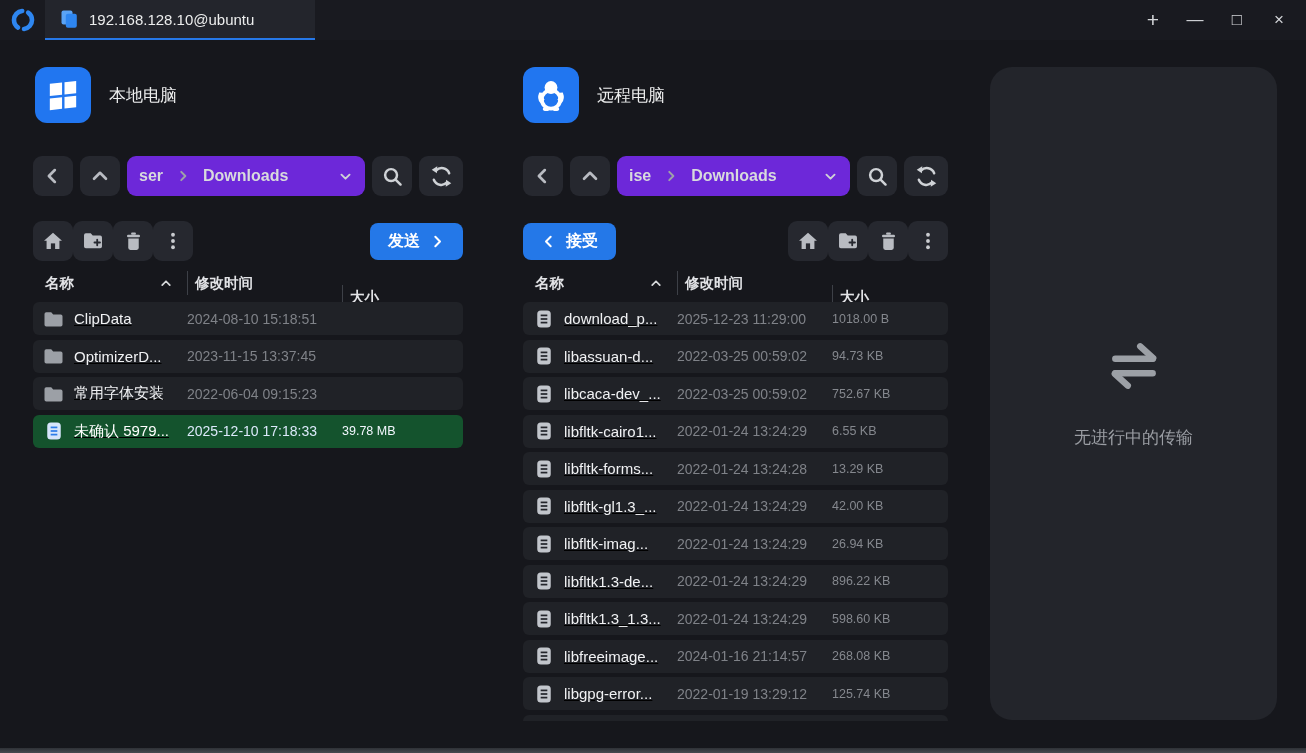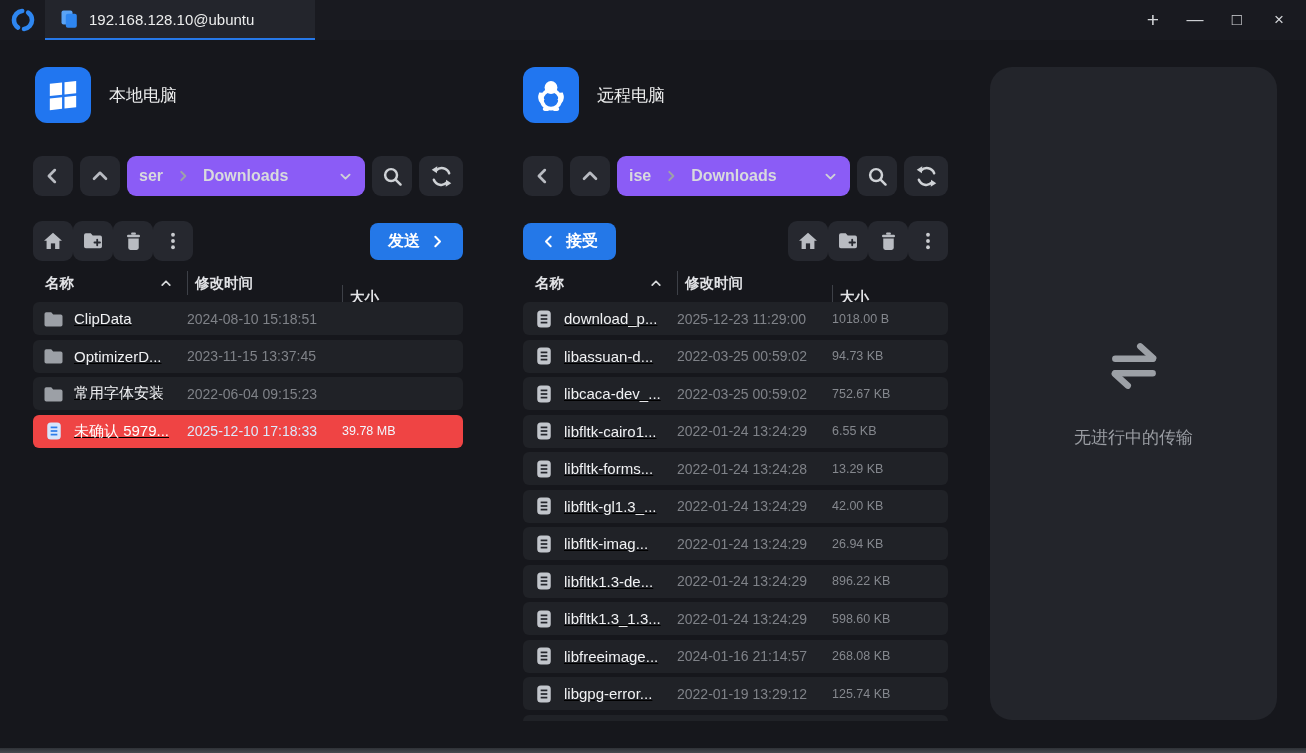--- a/index.html
+++ b/index.html
@@ -17,42 +17,42 @@
   .win-btn.plus { font-size:21px; font-weight:300; }
 
   
   .panel-header { position:absolute; top:67px; display:flex; align-items:center; gap:18px; }
   .os-tile { width:56px; height:56px; border-radius:12px; background:#2176f0; display:flex; align-items:center; justify-content:center; }
   .panel-title { color:#eceded; font-size:17px; }
 
   .navrow { position:absolute; top:156px; height:40px; display:flex; gap:7px; }
   .sq-btn { width:40px; height:40px; border-radius:9px; background:#26282f; display:flex; align-items:center; justify-content:center; flex:0 0 auto; cursor:pointer; }
   .sq-btn.wide { width:44px; }
-  .crumb { flex:1; min-width:0; height:40px; border-radius:9px; background:#8b5cf6; display:flex; align-items:center; gap:13px; padding:0 12px; cursor:pointer; }
+  .crumb { flex:1; min-width:0; height:40px; border-radius:9px; background:#6d28d9; display:flex; align-items:center; gap:13px; padding:0 12px; cursor:pointer; }
   .crumb-txt { color:#d8dadd; font-size:16px; font-weight:bold; white-space:nowrap; }
   .crumb .caret-down { margin-left:auto; }
 
   .toolrow { position:absolute; top:221px; height:40px; display:flex; align-items:center; }
   .action-btn { height:37px; border-radius:8px; background:#2478e8; color:#fff; font-size:16px; font-weight:bold; display:flex; align-items:center; justify-content:center; gap:10px; padding:0 18px; cursor:pointer; }
 
   .cols { position:absolute; top:269px; height:28px; display:flex; align-items:center; color:#e2e3e6; font-size:14.5px; font-weight:bold; }
   .col-name { width:154px; display:flex; align-items:center; padding-left:12px; }
   .col-name .sort { margin-left:auto; margin-right:14px; display:flex; }
   .col-date, .col-size { border-left:1px solid #3d4047; height:24px; display:flex; align-items:center; padding-left:7px; }
   .col-date { width:155px; }
   .col-size { flex:1;margin-top:28px; }
 
   .filelist { position:absolute; overflow:hidden; }
   .file-row { height:33px; margin-bottom:4.5px; border-radius:6px; background:#202227; display:flex; align-items:center; cursor:pointer; }
   .cell-name { width:154px; display:flex; align-items:center; gap:9px; padding-left:9px; min-width:0;text-decoration:underline; }
   .cell-name .fname { color:#f1f2f4; font-size:15px; font-weight:500; white-space:nowrap; overflow:hidden; text-overflow:ellipsis; flex:1; padding-right:4px; }
   .cell-date { width:155px; color:#7f8288; font-size:14px; white-space:nowrap; }
   .cell-size { flex:1; color:#85888e; font-size:12.5px; white-space:nowrap; }
   .file-row .icon-wrap { width:23px; height:22px; display:flex; align-items:center; justify-content:center; flex:0 0 auto; }
-  .file-row.selected { background:#ef4444; }
+  .file-row.selected { background:#14532d; }
   .file-row.selected .fname { color:#ffffff; }
   .file-row.selected .cell-date { color:#dce9fb; }
   .file-row.selected .cell-size { color:#f2f7fe; }
   .file-row.selected .file-glyph rect.paper { fill:#d6e5fb; }
   .file-row.selected .file-glyph line { stroke:#2d7de9; }
   .file-row.partial { margin-bottom:0; }
 
   
   .transfer { position:absolute; left:990px; top:67px; width:287px; height:653px; background:#23252b; border-radius:22px; display:flex; flex-direction:column; align-items:center; justify-content:center; gap:32px; }
   .transfer-empty-text { color:#9a9da3; font-size:17px; }

